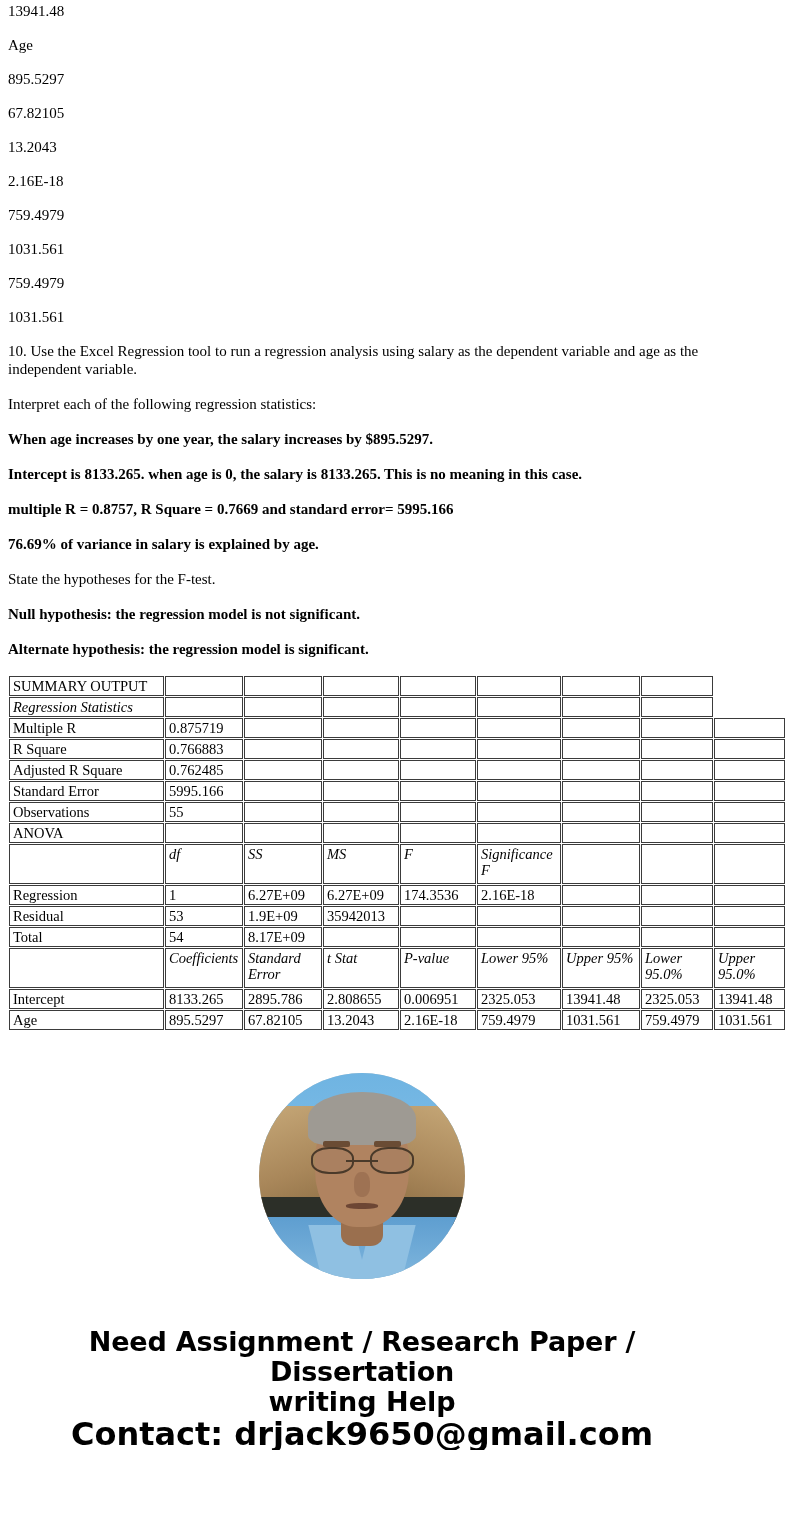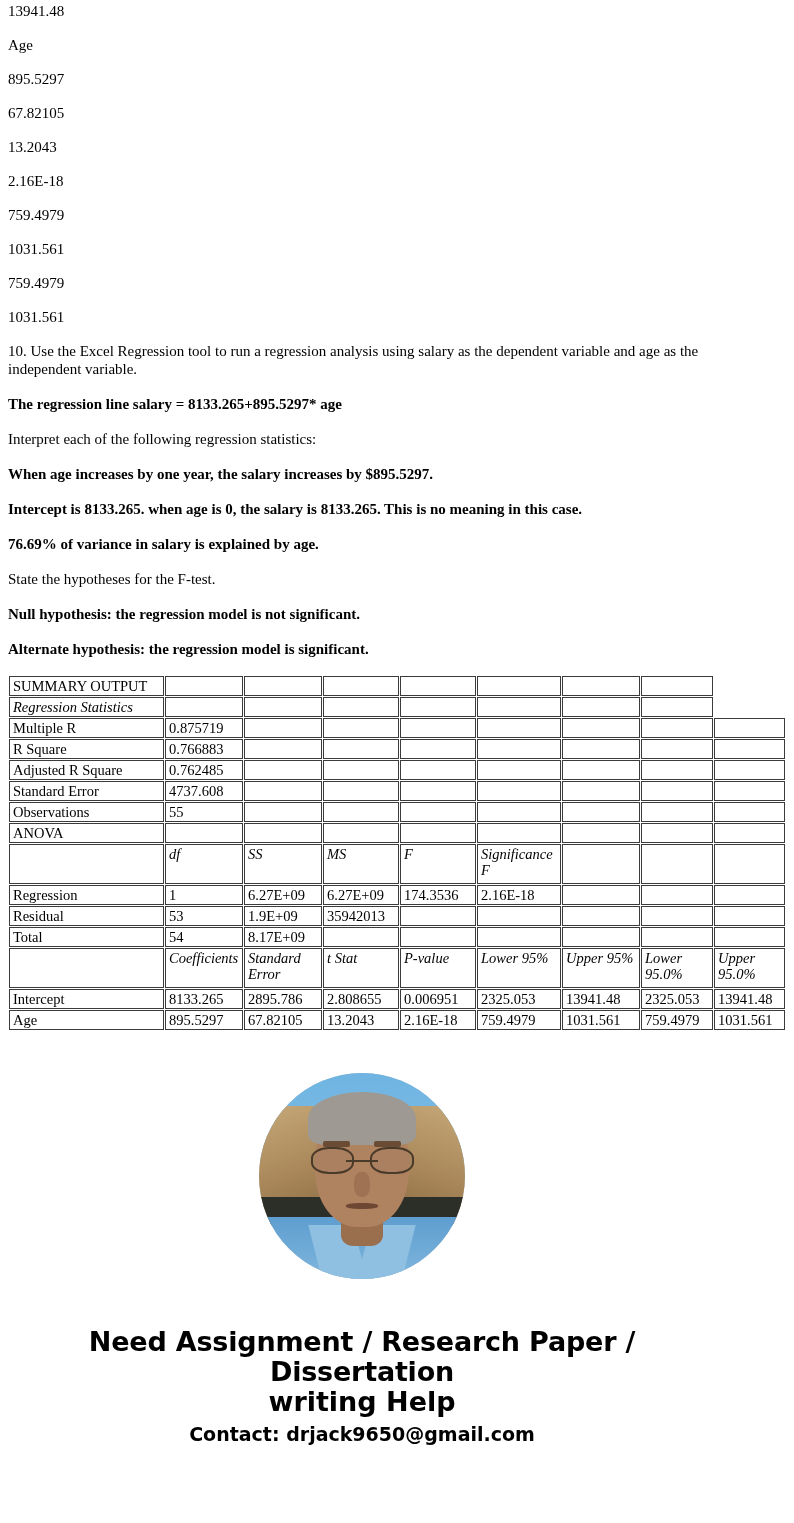--- a/index.html
+++ b/index.html
@@ -240,21 +240,21 @@
     font-size: 27px;
     line-height: 30px;
     letter-spacing: -0.2px;
   }
   .promo .l2 {
     font-size: 27px;
     line-height: 30px;
     margin-top: 0px;
   }
   .promo .l3 {
-    font-size: 19px;
+    font-size: 32px;
     line-height: 32px;
     margin-top: 1px;
   }
 </style>
 </head>
 <body>
 
 <div class="page">
 
   <div id="leading-list">
@@ -265,24 +265,24 @@
       <div class="stat-line">13.2043</div>
       <div class="stat-line">2.16E-18</div>
       <div class="stat-line">759.4979</div>
       <div class="stat-line">1031.561</div>
       <div class="stat-line">759.4979</div>
       <div class="stat-line">1031.561</div>
     </div>
 
   <div id="narrative-block">
       <div class="para wide">10. Use the Excel Regression tool to run a regression analysis using salary as the dependent variable and age as the independent variable.</div>
-      <div class="para wide bold">The regression line salary = 8133.265+895.5297* age</div>
       <div class="para wide">Interpret each of the following regression statistics:</div>
       <div class="para wide bold">When age increases by one year, the salary increases by $895.5297.</div>
       <div class="para wide bold">Intercept is 8133.265. when age is 0, the salary is 8133.265. This is no meaning in this case.</div>
+      <div class="para wide bold">multiple R = 0.8757, R Square = 0.7669 and standard error= 5995.166</div>
       <div class="para wide bold">76.69% of variance in salary is explained by age.</div>
       <div class="para wide">State the hypotheses for the F-test.</div>
       <div class="para wide bold">Null hypothesis: the regression model is not significant.</div>
       <div class="para wide bold">Alternate hypothesis: the regression model is significant.</div>
     </div>
 
   <table class="xl-table">
     <colgroup>
       <col class="c0">
         <col class="c1">
@@ -345,21 +345,21 @@
           <td></td>
           <td></td>
           <td></td>
           <td></td>
           <td></td>
           <td></td>
           <td></td>
         </tr>
         <tr>
           <td>Standard Error</td>
-          <td>4737.608</td>
+          <td>5995.166</td>
           <td></td>
           <td></td>
           <td></td>
           <td></td>
           <td></td>
           <td></td>
           <td></td>
         </tr>
         <tr>
           <td>Observations</td>

